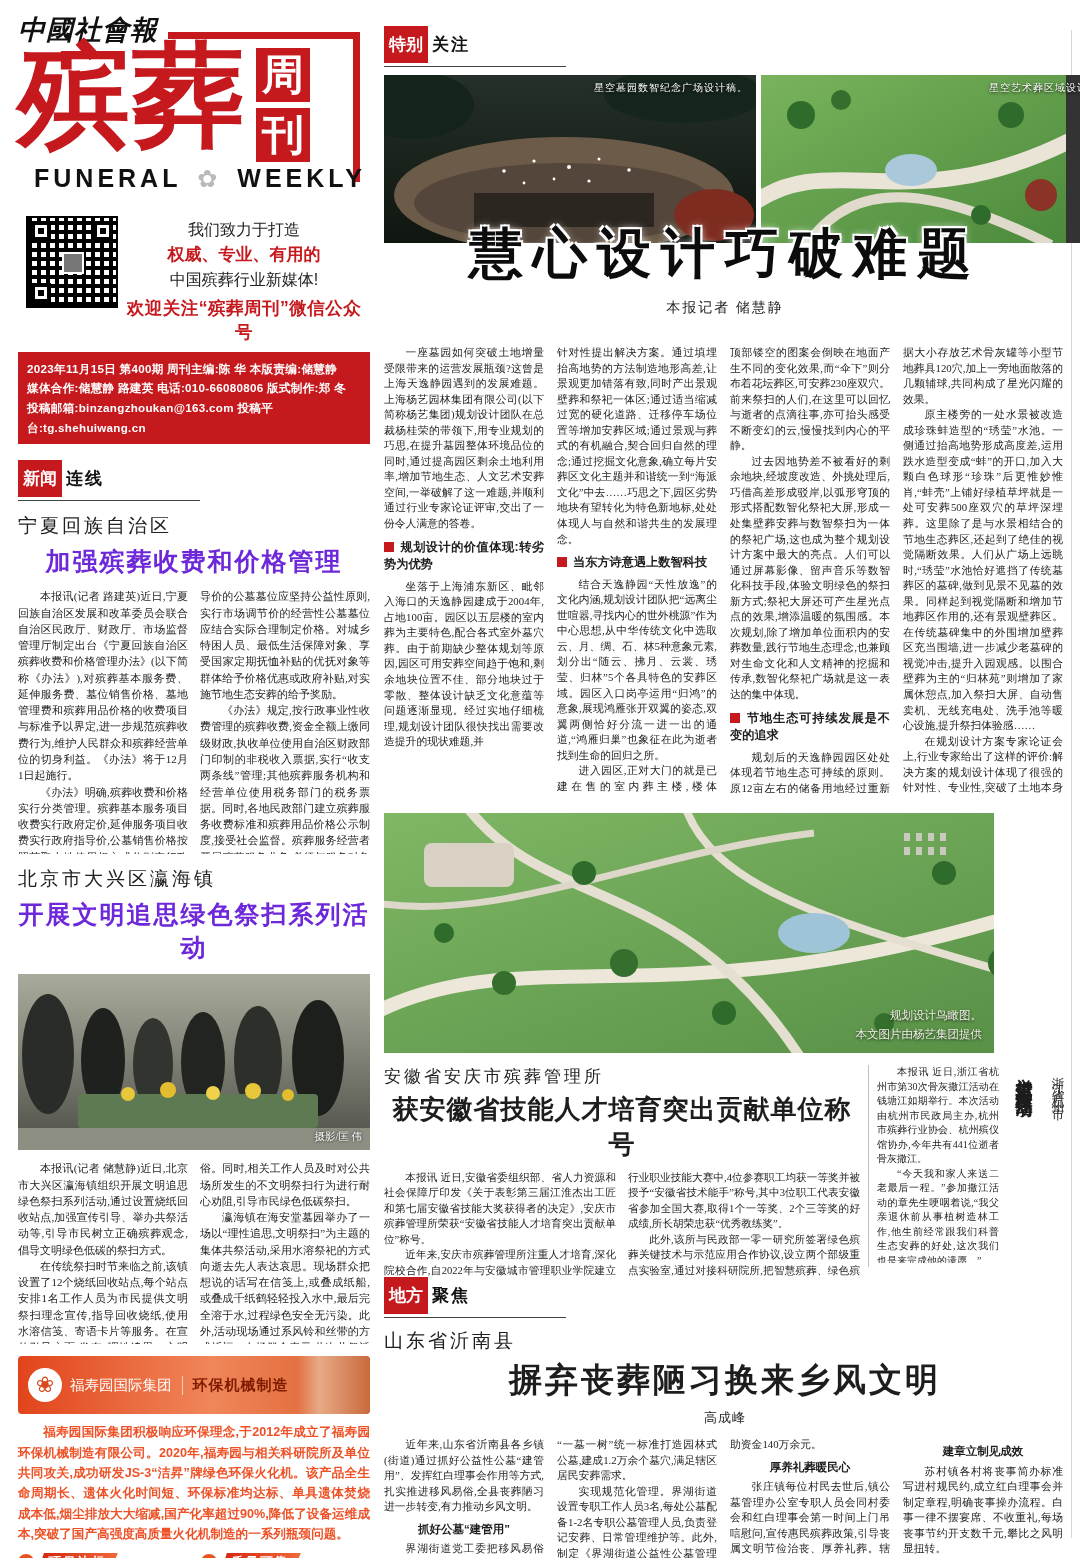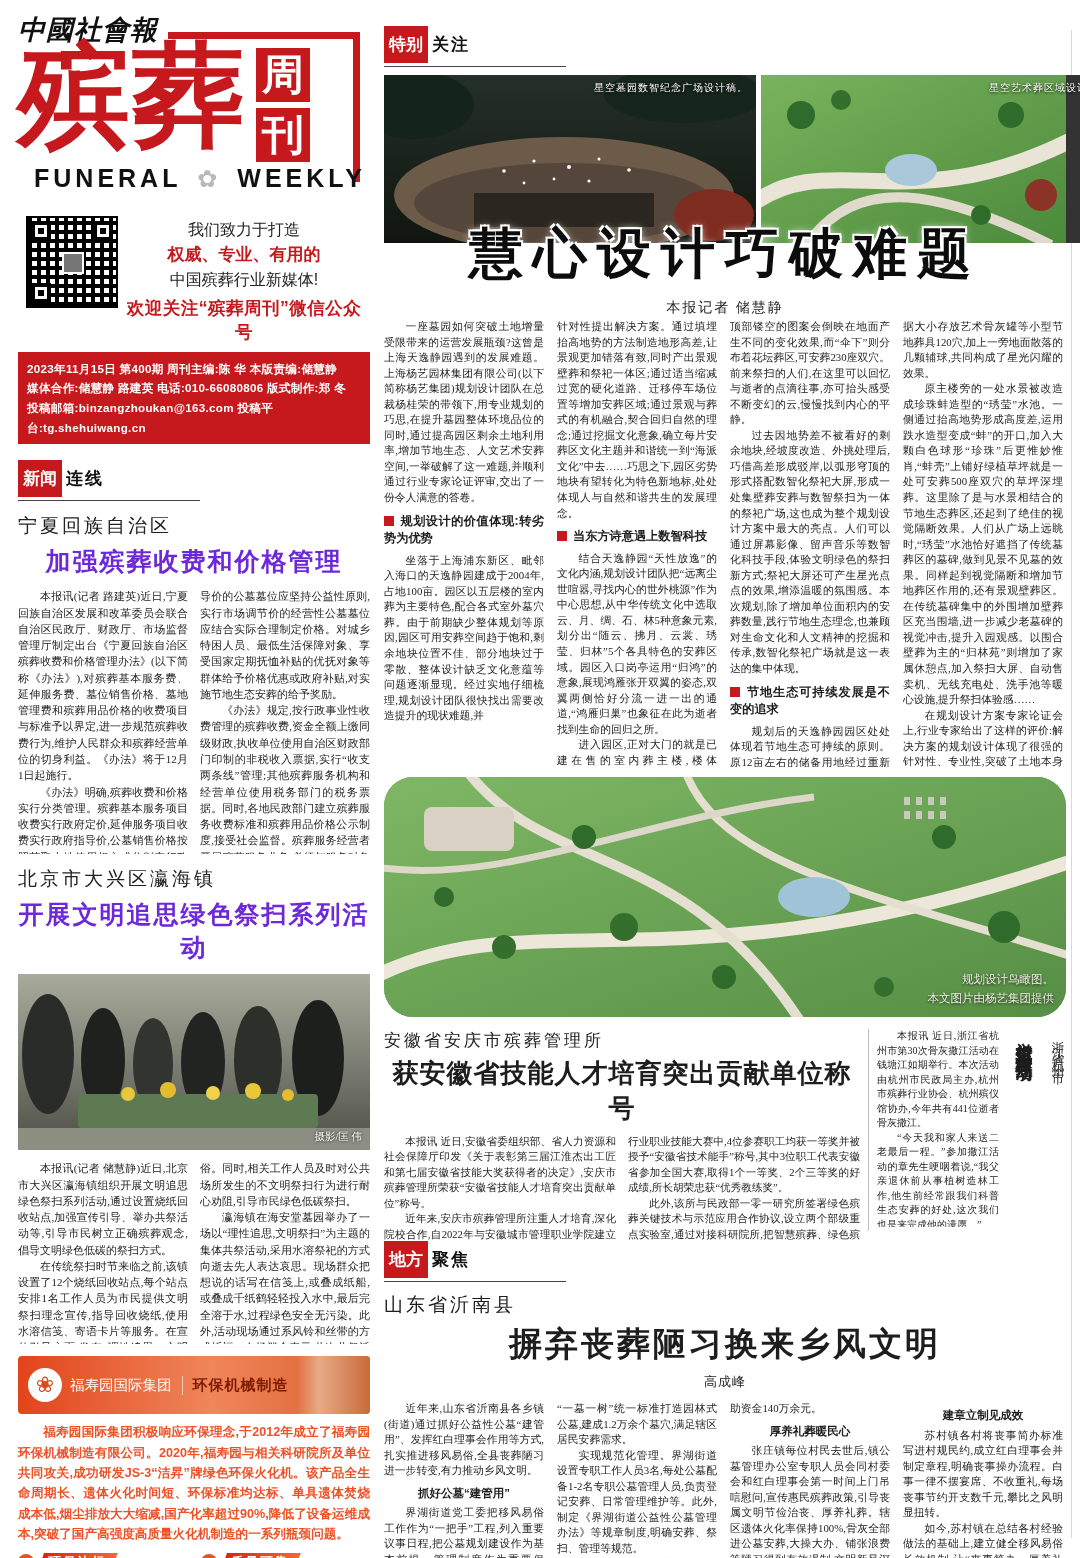--- a/index.html
+++ b/index.html
@@ -98,28 +98,28 @@
   .focus { position:relative; margin-top:8px; height:168px; }
   .focus .ph { position:absolute; top:0; height:168px; background:#333; overflow:hidden; }
   .ph1 { left:0; width:372px; } .ph2 { left:377px; width:357px; }
   .ph-cap { position:absolute; top:6px; right:8px; color:#fff; font-size:10px; letter-spacing:1px;
             text-shadow:0 1px 3px #000; }
   .big-head { position:absolute; left:0; right:0; bottom:-48px; text-align:center; z-index:4;
               font-size:54px; font-weight:900; letter-spacing:10px; color:#0c0c0c;
               text-shadow:-2px -2px 0 #fff,2px -2px 0 #fff,-2px 2px 0 #fff,2px 2px 0 #fff,0 0 8px #fff; }
   .byline { margin-top:56px; text-align:center; font-size:14px; letter-spacing:2px; }
 
-  .main-cols { display:flex; gap:13px; margin-top:2px; }
+  .main-cols { display:flex; gap:13px; margin-top:28px; }
   .mcol { width:160px; height:448px; font-size:10.8px; line-height:1.44; }
   .subhead { font-weight:900; font-size:12.2px; margin:7px 0 5px; text-indent:0 !important;
              font-family:"Liberation Sans","DejaVu Sans",sans-serif; }
   .subhead::before { content:""; display:inline-block; width:10px; height:10px; background:#c6191e;
              margin-right:6px; vertical-align:-1px; }
 
-  .render { position:relative; margin-top:10px; width:682px; height:240px; background:#5a9c49; overflow:hidden;border-radius:29px; }
+  .render { position:relative; margin-top:20px; width:610px; height:240px; background:#5a9c49; overflow:hidden; }
   .render-cap { position:absolute; right:12px; bottom:10px; text-align:right; color:#f2efe6;
                 font-size:11.5px; line-height:1.6; text-shadow:0 1px 3px rgba(0,0,0,.8); }
 
   
   .bottom-row { display:flex; margin-top:12px; height:202px; }
   .anhui { width:476px; }
   .anhui .kicker { margin-top:0; font-size:17px; }
   .anhui .head { font-size:26px; font-weight:900; letter-spacing:1px; text-align:center; margin-top:4px; }
   .acol { width:232px; height:110px; font-size:10.6px; line-height:1.46; }
   .zj { flex:1; border-left:1px solid #c0c0c0; margin-left:8px; padding-left:8px;

